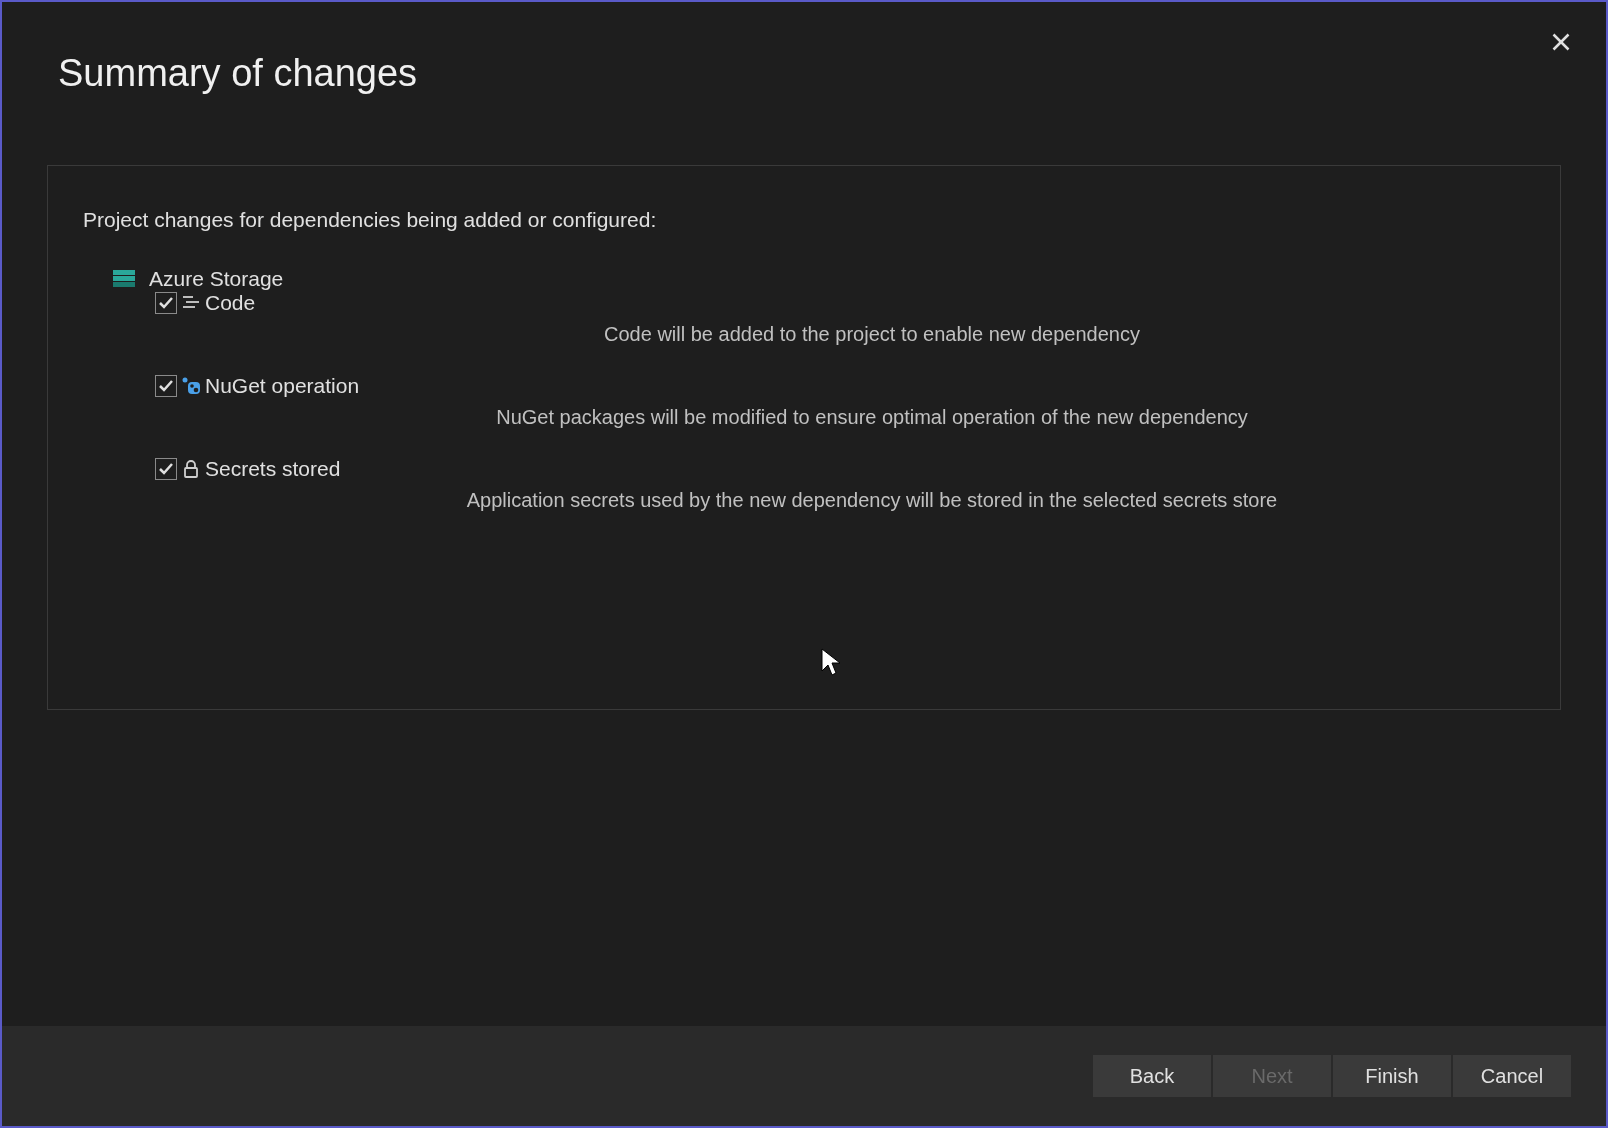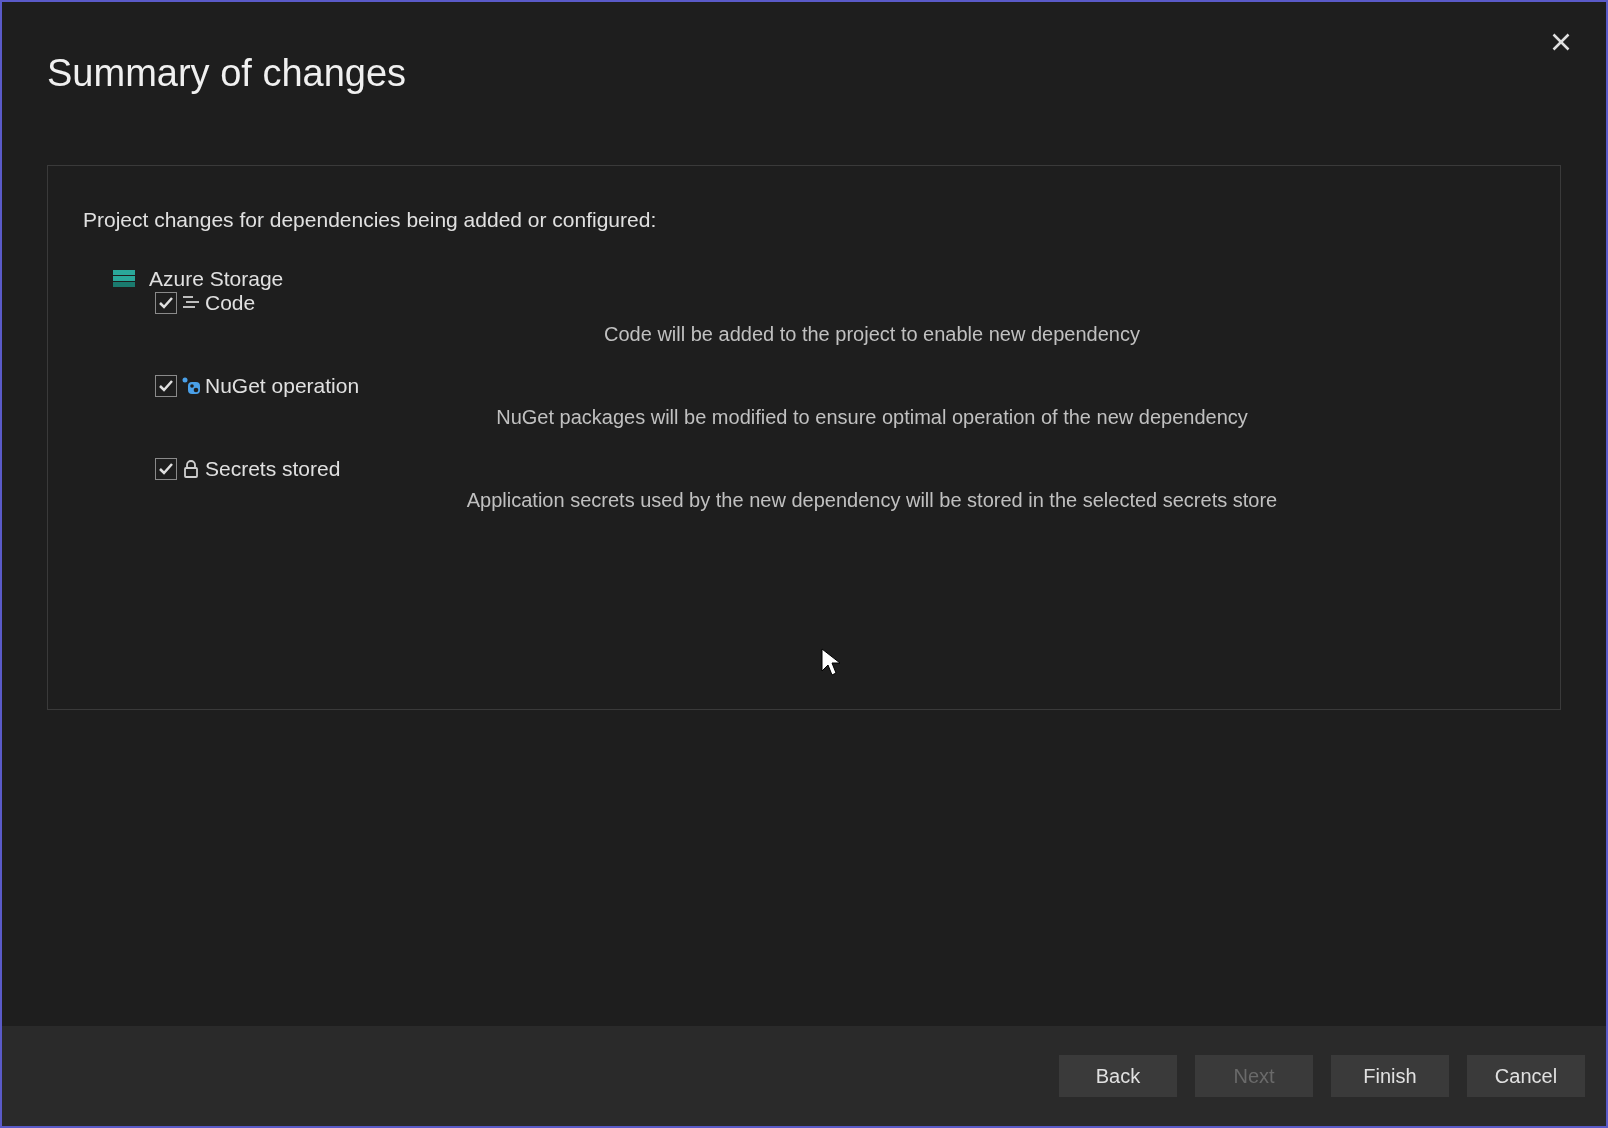--- a/index.html
+++ b/index.html
@@ -13,20 +13,21 @@
       background: #1e1e1e;
       font-family: "Segoe UI", Arial, sans-serif;
       color: #e0e0e0;
       border: 2px solid #5a5ac8;
       position: relative;
       overflow: hidden;
     }
     .dialog-header {
       padding: 50px 45px 0 45px;
       position: relative;
+      margin-left: 11px;
     }
     .dialog-title {
       font-size: 38px;
       font-weight: 300;
       color: #f0f0f0;
     }
     .close-btn {
       position: absolute;
       top: 20px;
       right: 25px;
@@ -110,22 +111,22 @@
     .footer {
       position: absolute;
       bottom: 0;
       left: 0;
       right: 0;
       height: 100px;
       background: #2a2a2a;
       display: flex;
       align-items: center;
       justify-content: flex-end;
-      padding-right: 21px;
-      gap: 18px;
+      padding-right: 35px;
+      gap: 2px;
     }
     .btn {
       width: 118px;
       height: 42px;
       background: #3a3a3a;
       border: none;
       color: #e0e0e0;
       font-size: 20px;
       cursor: pointer;
       font-family: inherit;

